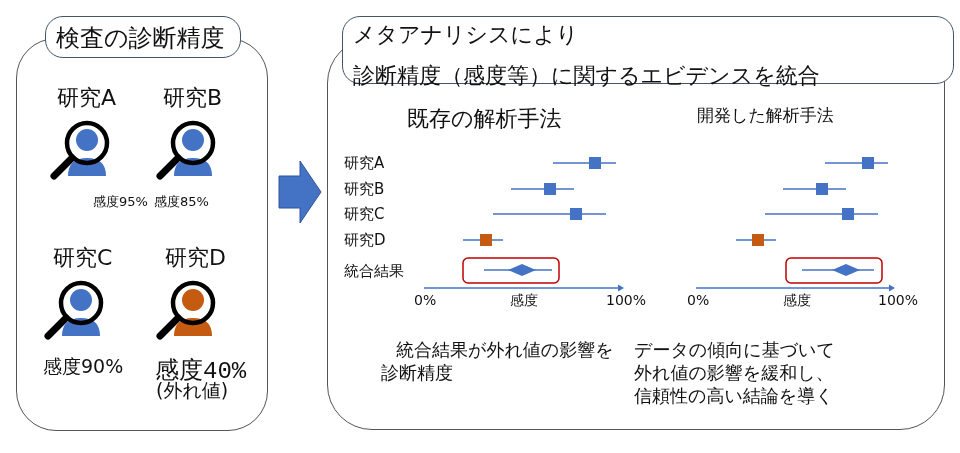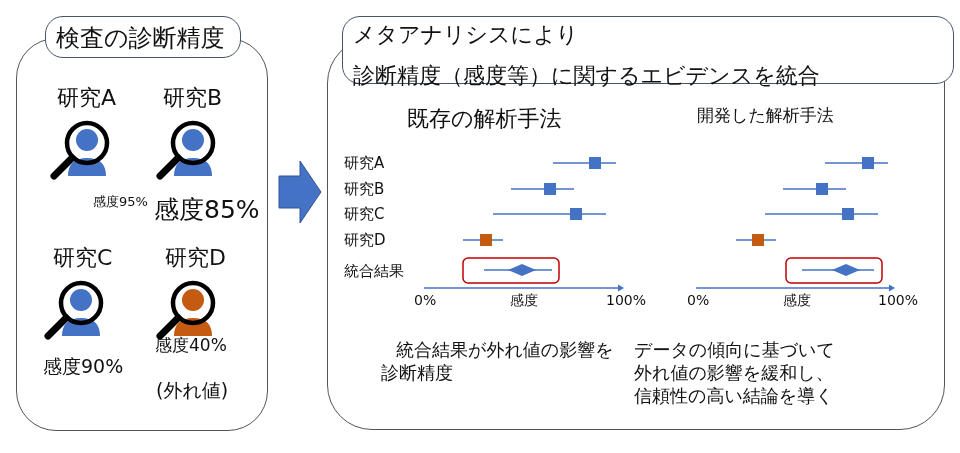--- a/index.html
+++ b/index.html
@@ -27,39 +27,39 @@
 </svg>
 <div class="txt" style="left:46px; top:193px; font-size:13px;margin-left:47px;">感度95%</div>
 
 <div class="txt" style="left:163px; top:83px; font-size:22px;">研究B</div>
 <svg style="left:152px; top:116px;" width="70" height="70" viewBox="0 0 70 70">
   <circle cx="41" cy="24" r="11" fill="#4472c4"></circle>
   <path d="M22 60 Q22 42 41 42 Q60 42 60 60 Z" fill="#4472c4"></path>
   <circle cx="41" cy="27" r="20" fill="none" stroke="#000" stroke-width="4.5"></circle>
   <line x1="26" y1="42" x2="8" y2="60" stroke="#000" stroke-width="7" stroke-linecap="round"></line>
 </svg>
-<div class="txt" style="left:154px; top:193px; font-size:25px;">感度85%</div>
+<div class="txt" style="left:154px; top:193px; font-size:13px;">感度85%</div>
 
 <div class="txt" style="left:53px; top:243px; font-size:22px;">研究C</div>
 <svg style="left:40px; top:276px;" width="70" height="70" viewBox="0 0 70 70">
   <circle cx="41" cy="24" r="11" fill="#4472c4"></circle>
   <path d="M22 60 Q22 42 41 42 Q60 42 60 60 Z" fill="#4472c4"></path>
   <circle cx="41" cy="27" r="20" fill="none" stroke="#000" stroke-width="4.5"></circle>
   <line x1="26" y1="42" x2="8" y2="60" stroke="#000" stroke-width="7" stroke-linecap="round"></line>
 </svg>
 <div class="txt" style="left:43px; top:354px; font-size:19px;">感度90%</div>
 
 <div class="txt" style="left:165px; top:243px; font-size:22px;">研究D</div>
 <svg style="left:152px; top:276px;" width="70" height="70" viewBox="0 0 70 70">
   <circle cx="41" cy="24" r="11" fill="#c55a11"></circle>
   <path d="M22 60 Q22 42 41 42 Q60 42 60 60 Z" fill="#c55a11"></path>
   <circle cx="41" cy="27" r="20" fill="none" stroke="#000" stroke-width="4.5"></circle>
   <line x1="26" y1="42" x2="8" y2="60" stroke="#000" stroke-width="7" stroke-linecap="round"></line>
 </svg>
-<div class="txt" style="left:155px; top:334px; font-size:17px;">感度40%</div>
+<div class="txt" style="left:155px; top:354px; font-size:24px;font-family:Liberation Mono, monospace;">感度40%</div>
 <div class="txt" style="left:156px; top:378px; font-size:19px;">(外れ値)</div>
 
 <svg style="left:278px; top:160px;" width="44" height="64" viewBox="0 0 44 64">
   <polygon points="1,16 22,16 22,1 43,32 22,63 22,48 1,48" fill="#4472c4" stroke="#2f5597" stroke-width="1"></polygon>
 </svg>
 
 <div class="panel" style="left:327px; top:38px; width:616px; height:390px; border-radius:45px;"></div>
 <div class="title-box" style="left:342px; top:16px; width:582px; height:66px;padding-left:28px;">
   <div class="txt" style="left:10px; top:3px; font-size:22px;">メタアナリシスにより</div>
   <div class="txt" style="left:10px; top:44px; font-size:22px;">診断精度（感度等）に関するエビデンスを統合</div>

